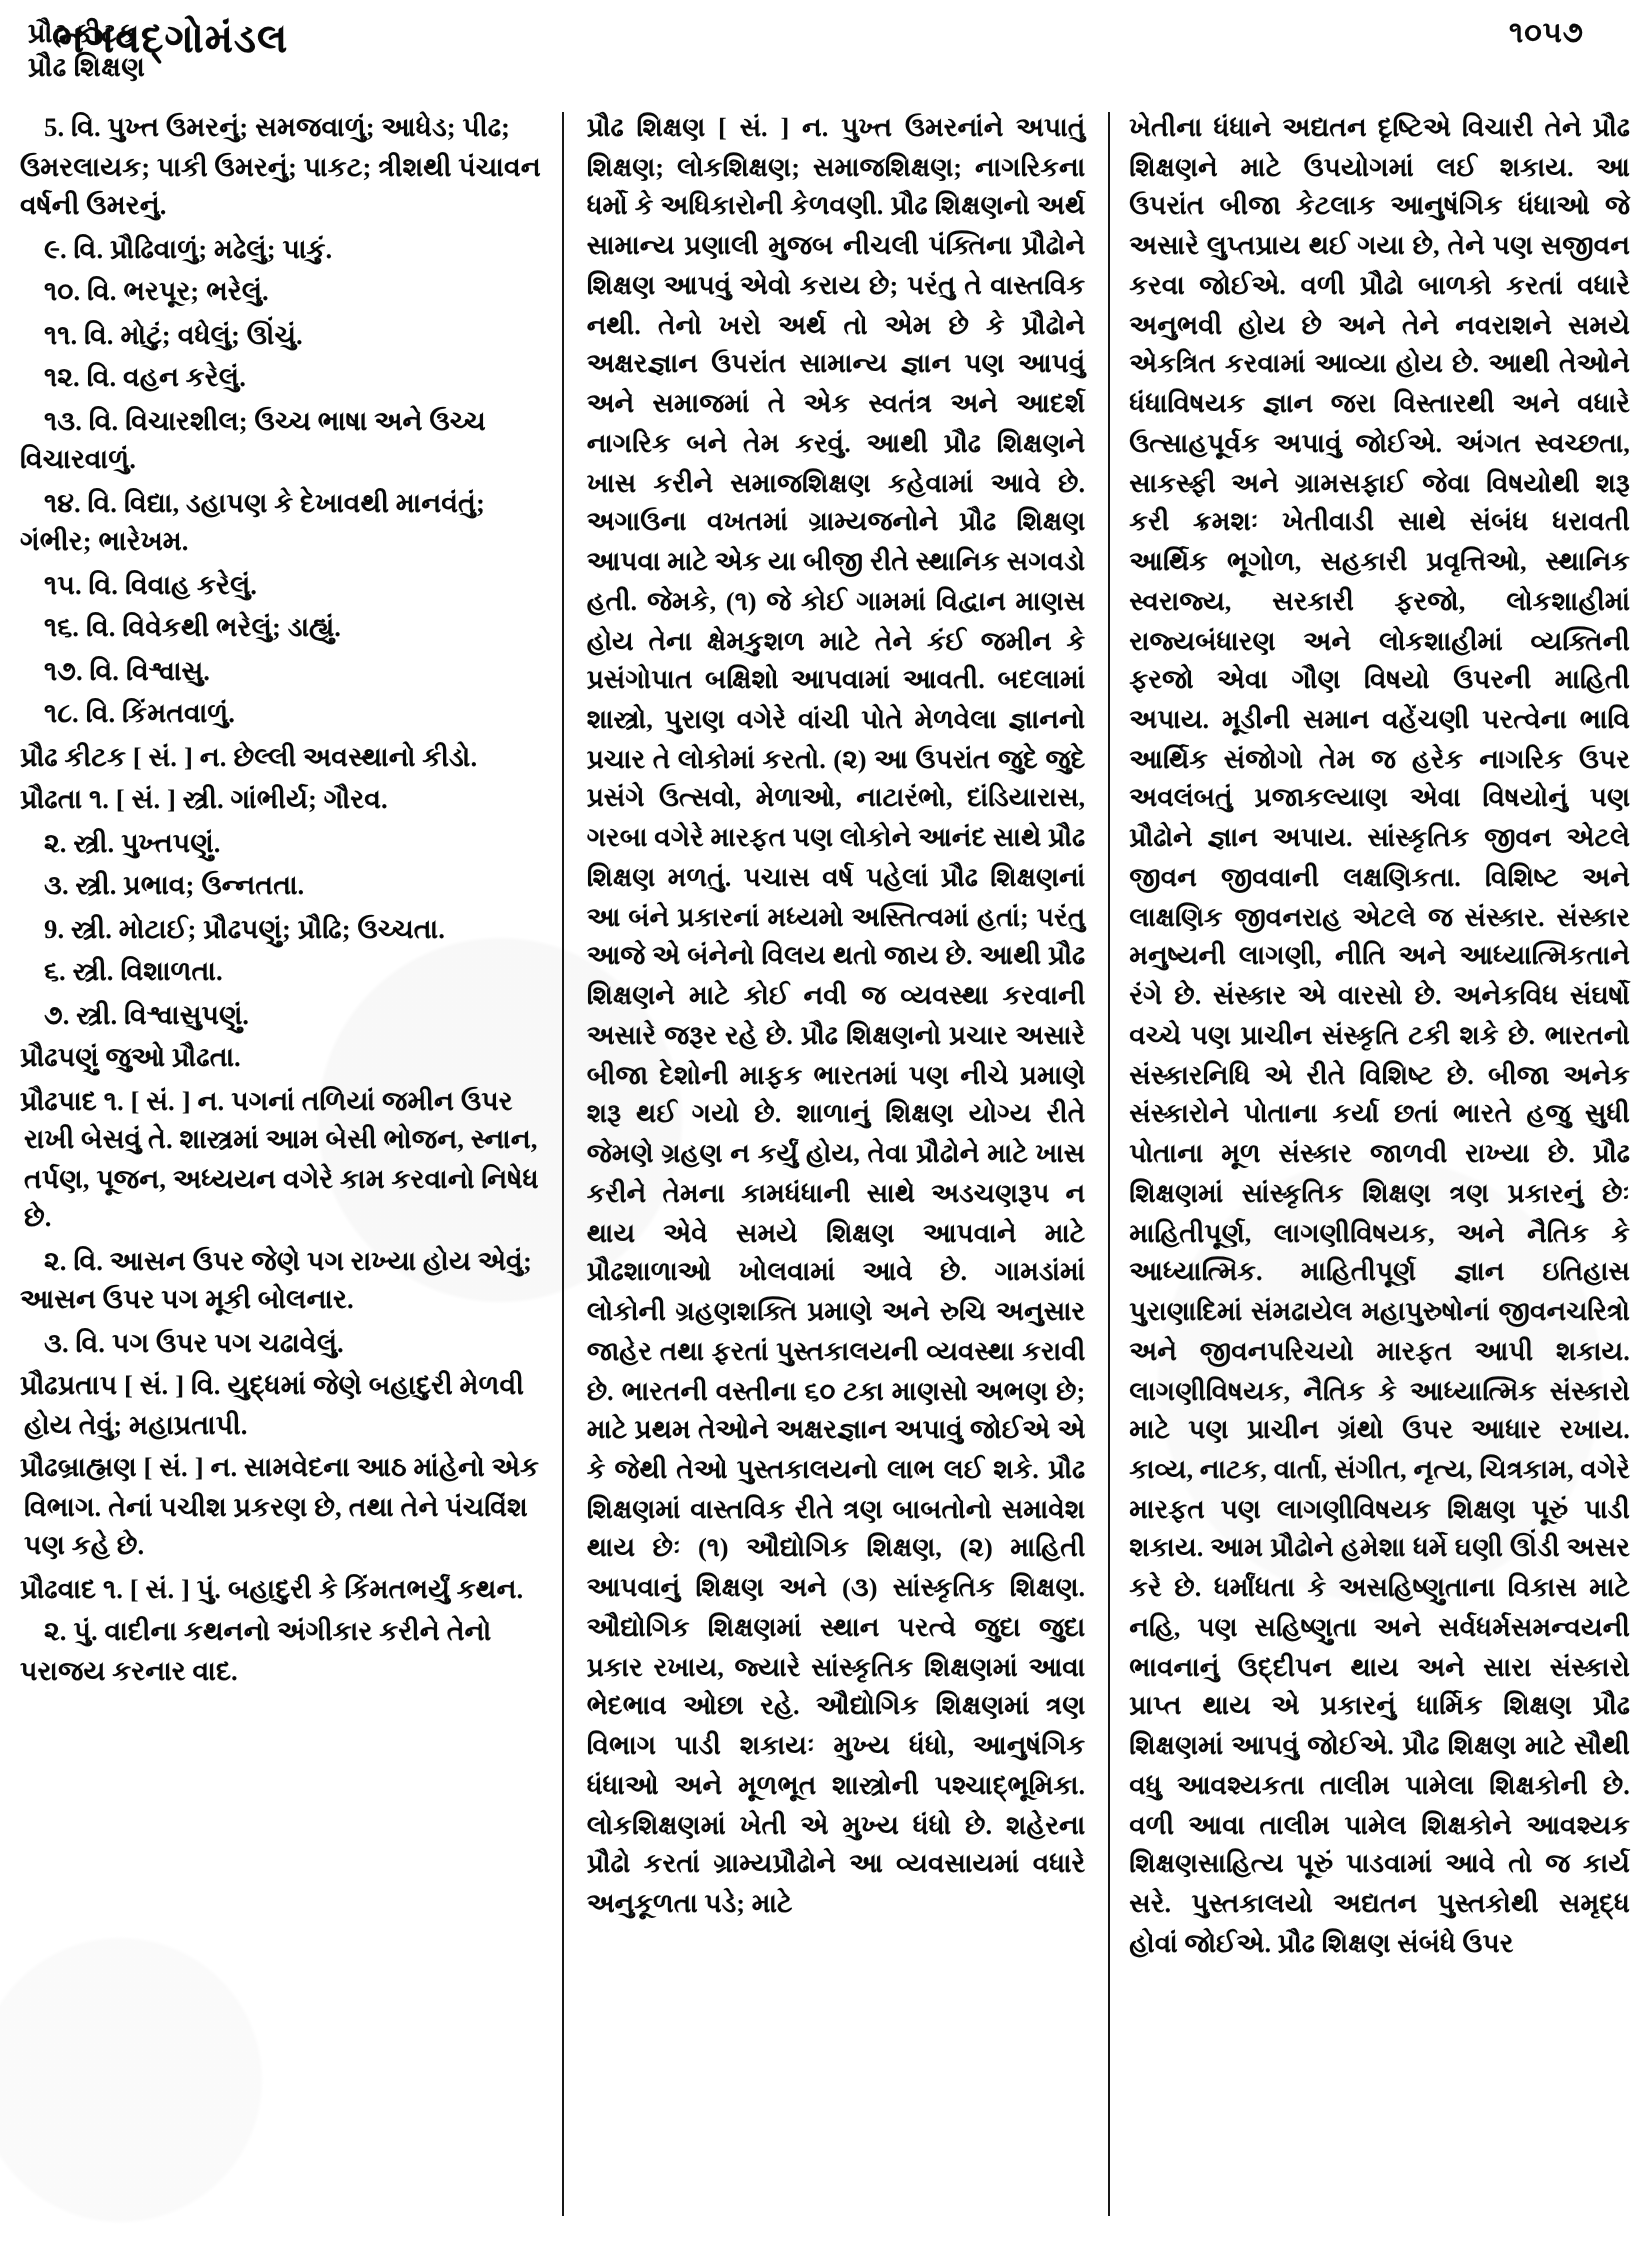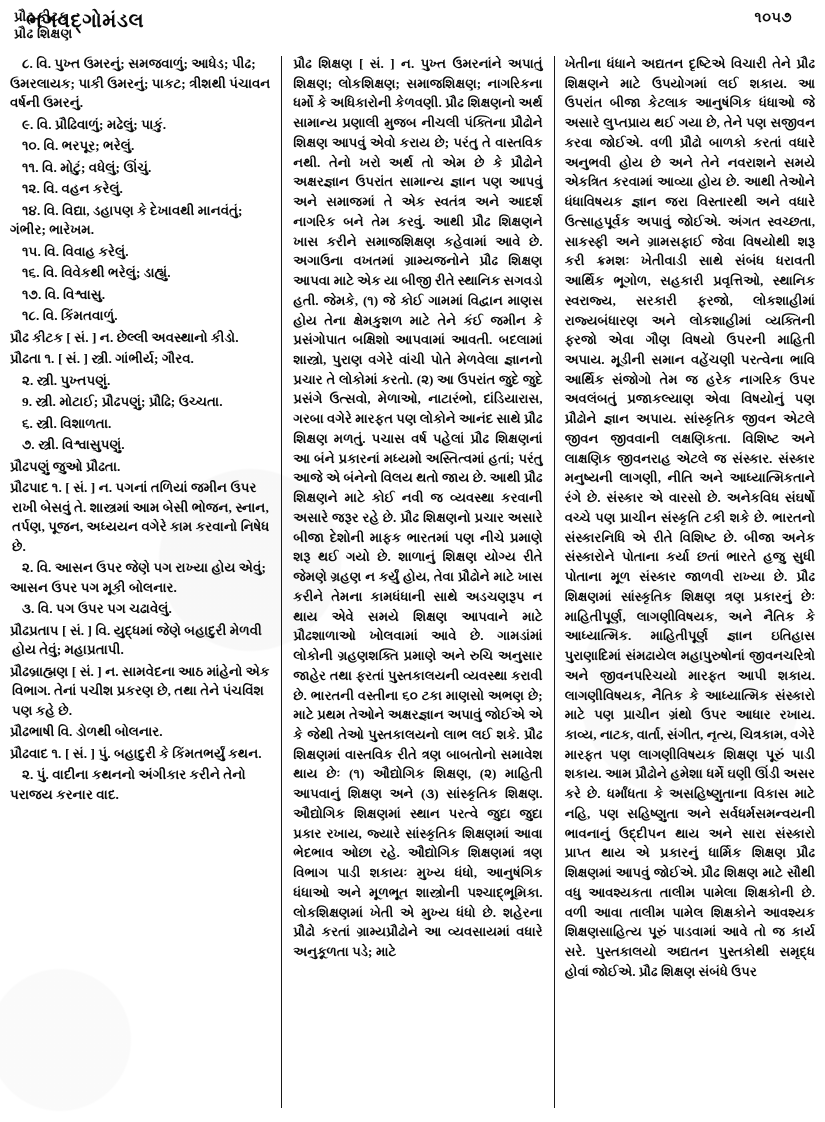--- a/index.html
+++ b/index.html
@@ -128,43 +128,44 @@
       <div>પ્રૌઢ કીટક</div>
       <div>પ્રૌઢ શિક્ષણ</div>
     </div>
     <div class="rh-center">ભગવદ્ગોમંડલ</div>
     <div class="rh-right">૧૦૫૭</div>
   </div>
 
   <div class="columns">
 
     <div class="col col-left">
-      <p class="e sub">૮. વિ. પુખ્ત ઉમરનું; સમજવાળું; આધેડ; પીઢ; ઉમરલાયક; પાકી ઉમરનું; પાકટ; ત્રીશથી પંચાવન વર્ષની ઉમરનું.</p>
+      <p class="e sub">5. વિ. પુખ્ત ઉમરનું; સમજવાળું; આધેડ; પીઢ; ઉમરલાયક; પાકી ઉમરનું; પાકટ; ત્રીશથી પંચાવન વર્ષની ઉમરનું.</p>
       <p class="e sub">૯. વિ. પ્રૌઢિવાળું; મઢેલું; પાકું.</p>
       <p class="e sub">૧૦. વિ. ભરપૂર; ભરેલું.</p>
       <p class="e sub">૧૧. વિ. મોટું; વધેલું; ઊંચું.</p>
       <p class="e sub">૧૨. વિ. વહન કરેલું.</p>
+      <p class="e sub">૧૩. વિ. વિચારશીલ; ઉચ્ચ ભાષા અને ઉચ્ચ વિચારવાળું.</p>
       <p class="e sub">૧૪. વિ. વિદ્યા, ડહાપણ કે દેખાવથી માનવંતું; ગંભીર; ભારેખમ.</p>
       <p class="e sub">૧૫. વિ. વિવાહ કરેલું.</p>
       <p class="e sub">૧૬. વિ. વિવેકથી ભરેલું; ડાહ્યું.</p>
       <p class="e sub">૧૭. વિ. વિશ્વાસુ.</p>
       <p class="e sub">૧૮. વિ. કિંમતવાળું.</p>
       <p class="e hang">પ્રૌઢ કીટક [ સં. ] ન. છેલ્લી અવસ્થાનો કીડો.</p>
       <p class="e hang">પ્રૌઢતા ૧. [ સં. ] સ્ત્રી. ગાંભીર્ય; ગૌરવ.</p>
       <p class="e sub">૨. સ્ત્રી. પુખ્તપણું.</p>
+      <p class="e sub">૩. સ્ત્રી. પ્રભાવ; ઉન્નતતા.</p>
       <p class="e sub">9. સ્ત્રી. મોટાઈ; પ્રૌઢપણું; પ્રૌઢિ; ઉચ્ચતા.</p>
       <p class="e sub">૬. સ્ત્રી. વિશાળતા.</p>
       <p class="e sub">૭. સ્ત્રી. વિશ્વાસુપણું.</p>
       <p class="e hang">પ્રૌઢપણું જુઓ પ્રૌઢતા.</p>
       <p class="e hang">પ્રૌઢપાદ ૧. [ સં. ] ન. પગનાં તળિયાં જમીન ઉપર રાખી બેસવું તે. શાસ્ત્રમાં આમ બેસી ભોજન, સ્નાન, તર્પણ, પૂજન, અધ્યયન વગેરે કામ કરવાનો નિષેધ છે.</p>
       <p class="e sub">૨. વિ. આસન ઉપર જેણે પગ રાખ્યા હોય એવું; આસન ઉપર પગ મૂકી બોલનાર.</p>
       <p class="e sub">૩. વિ. પગ ઉપર પગ ચઢાવેલું.</p>
       <p class="e hang">પ્રૌઢપ્રતાપ [ સં. ] વિ. યુદ્ધમાં જેણે બહાદુરી મેળવી હોય તેવું; મહાપ્રતાપી.</p>
       <p class="e hang">પ્રૌઢબ્રાહ્મણ [ સં. ] ન. સામવેદના આઠ માંહેનો એક વિભાગ. તેનાં પચીશ પ્રકરણ છે, તથા તેને પંચવિંશ પણ કહે છે.</p>
-      <p class="e hang">પ્રૌઢભાષી વિ. ડોળથી બોલનાર.</p>
       <p class="e hang">પ્રૌઢવાદ ૧. [ સં. ] પું. બહાદુરી કે કિંમતભર્યું કથન.</p>
       <p class="e sub">૨. પું. વાદીના કથનનો અંગીકાર કરીને તેનો પરાજય કરનાર વાદ.</p>
     </div>
 
     <div class="rule"></div>
 
     <div class="col col-mid">
       <p class="e first">પ્રૌઢ શિક્ષણ [ સં. ] ન. પુખ્ત ઉમરનાંને અપાતું શિક્ષણ; લોકશિક્ષણ; સમાજશિક્ષણ; નાગરિકના ધર્મો કે અધિકારોની કેળવણી. પ્રૌઢ શિક્ષણનો અર્થ સામાન્ય પ્રણાલી મુજબ નીચલી પંક્તિના પ્રૌઢોને શિક્ષણ આપવું એવો કરાય છે; પરંતુ તે વાસ્તવિક નથી. તેનો ખરો અર્થ તો એમ છે કે પ્રૌઢોને અક્ષરજ્ઞાન ઉપરાંત સામાન્ય જ્ઞાન પણ આપવું અને સમાજમાં તે એક સ્વતંત્ર અને આદર્શ નાગરિક બને તેમ કરવું. આથી પ્રૌઢ શિક્ષણને ખાસ કરીને સમાજશિક્ષણ કહેવામાં આવે છે. અગાઉના વખતમાં ગ્રામ્યજનોને પ્રૌઢ શિક્ષણ આપવા માટે એક યા બીજી રીતે સ્થાનિક સગવડો હતી. જેમકે, (૧) જે કોઈ ગામમાં વિદ્વાન માણસ હોય તેના ક્ષેમકુશળ માટે તેને કંઈ જમીન કે પ્રસંગોપાત બક્ષિશો આપવામાં આવતી. બદલામાં શાસ્ત્રો, પુરાણ વગેરે વાંચી પોતે મેળવેલા જ્ઞાનનો પ્રચાર તે લોકોમાં કરતો. (૨) આ ઉપરાંત જુદે જુદે પ્રસંગે ઉત્સવો, મેળાઓ, નાટારંભો, દાંડિયારાસ, ગરબા વગેરે મારફત પણ લોકોને આનંદ સાથે પ્રૌઢ શિક્ષણ મળતું. પચાસ વર્ષ પહેલાં પ્રૌઢ શિક્ષણનાં આ બંને પ્રકારનાં મધ્યમો અસ્તિત્વમાં હતાં; પરંતુ આજે એ બંનેનો વિલય થતો જાય છે. આથી પ્રૌઢ શિક્ષણને માટે કોઈ નવી જ વ્યવસ્થા કરવાની અસારે જરૂર રહે છે. પ્રૌઢ શિક્ષણનો પ્રચાર અસારે બીજા દેશોની માફક ભારતમાં પણ નીચે પ્રમાણે શરૂ થઈ ગયો છે. શાળાનું શિક્ષણ યોગ્ય રીતે જેમણે ગ્રહણ ન કર્યું હોય, તેવા પ્રૌઢોને માટે ખાસ કરીને તેમના કામધંધાની સાથે અડચણરૂપ ન થાય એવે સમયે શિક્ષણ આપવાને માટે પ્રૌઢશાળાઓ ખોલવામાં આવે છે. ગામડાંમાં લોકોની ગ્રહણશક્તિ પ્રમાણે અને રુચિ અનુસાર જાહેર તથા ફરતાં પુસ્તકાલયની વ્યવસ્થા કરાવી છે. ભારતની વસ્તીના ૬૦ ટકા માણસો અભણ છે; માટે પ્રથમ તેઓને અક્ષરજ્ઞાન અપાવું જોઈએ એ કે જેથી તેઓ પુસ્તકાલયનો લાભ લઈ શકે. પ્રૌઢ શિક્ષણમાં વાસ્તવિક રીતે ત્રણ બાબતોનો સમાવેશ થાય છેઃ (૧) ઔદ્યોગિક શિક્ષણ, (૨) માહિતી આપવાનું શિક્ષણ અને (૩) સાંસ્કૃતિક શિક્ષણ. ઔદ્યોગિક શિક્ષણમાં સ્થાન પરત્વે જુદા જુદા પ્રકાર રખાય, જ્યારે સાંસ્કૃતિક શિક્ષણમાં આવા ભેદભાવ ઓછા રહે. ઔદ્યોગિક શિક્ષણમાં ત્રણ વિભાગ પાડી શકાયઃ મુખ્ય ધંધો, આનુષંગિક ધંધાઓ અને મૂળભૂત શાસ્ત્રોની પશ્ચાદ્ભૂમિકા. લોકશિક્ષણમાં ખેતી એ મુખ્ય ધંધો છે. શહેરના પ્રૌઢો કરતાં ગ્રામ્યપ્રૌઢોને આ વ્યવસાયમાં વધારે અનુકૂળતા પડે; માટે</p>
     </div>
 

